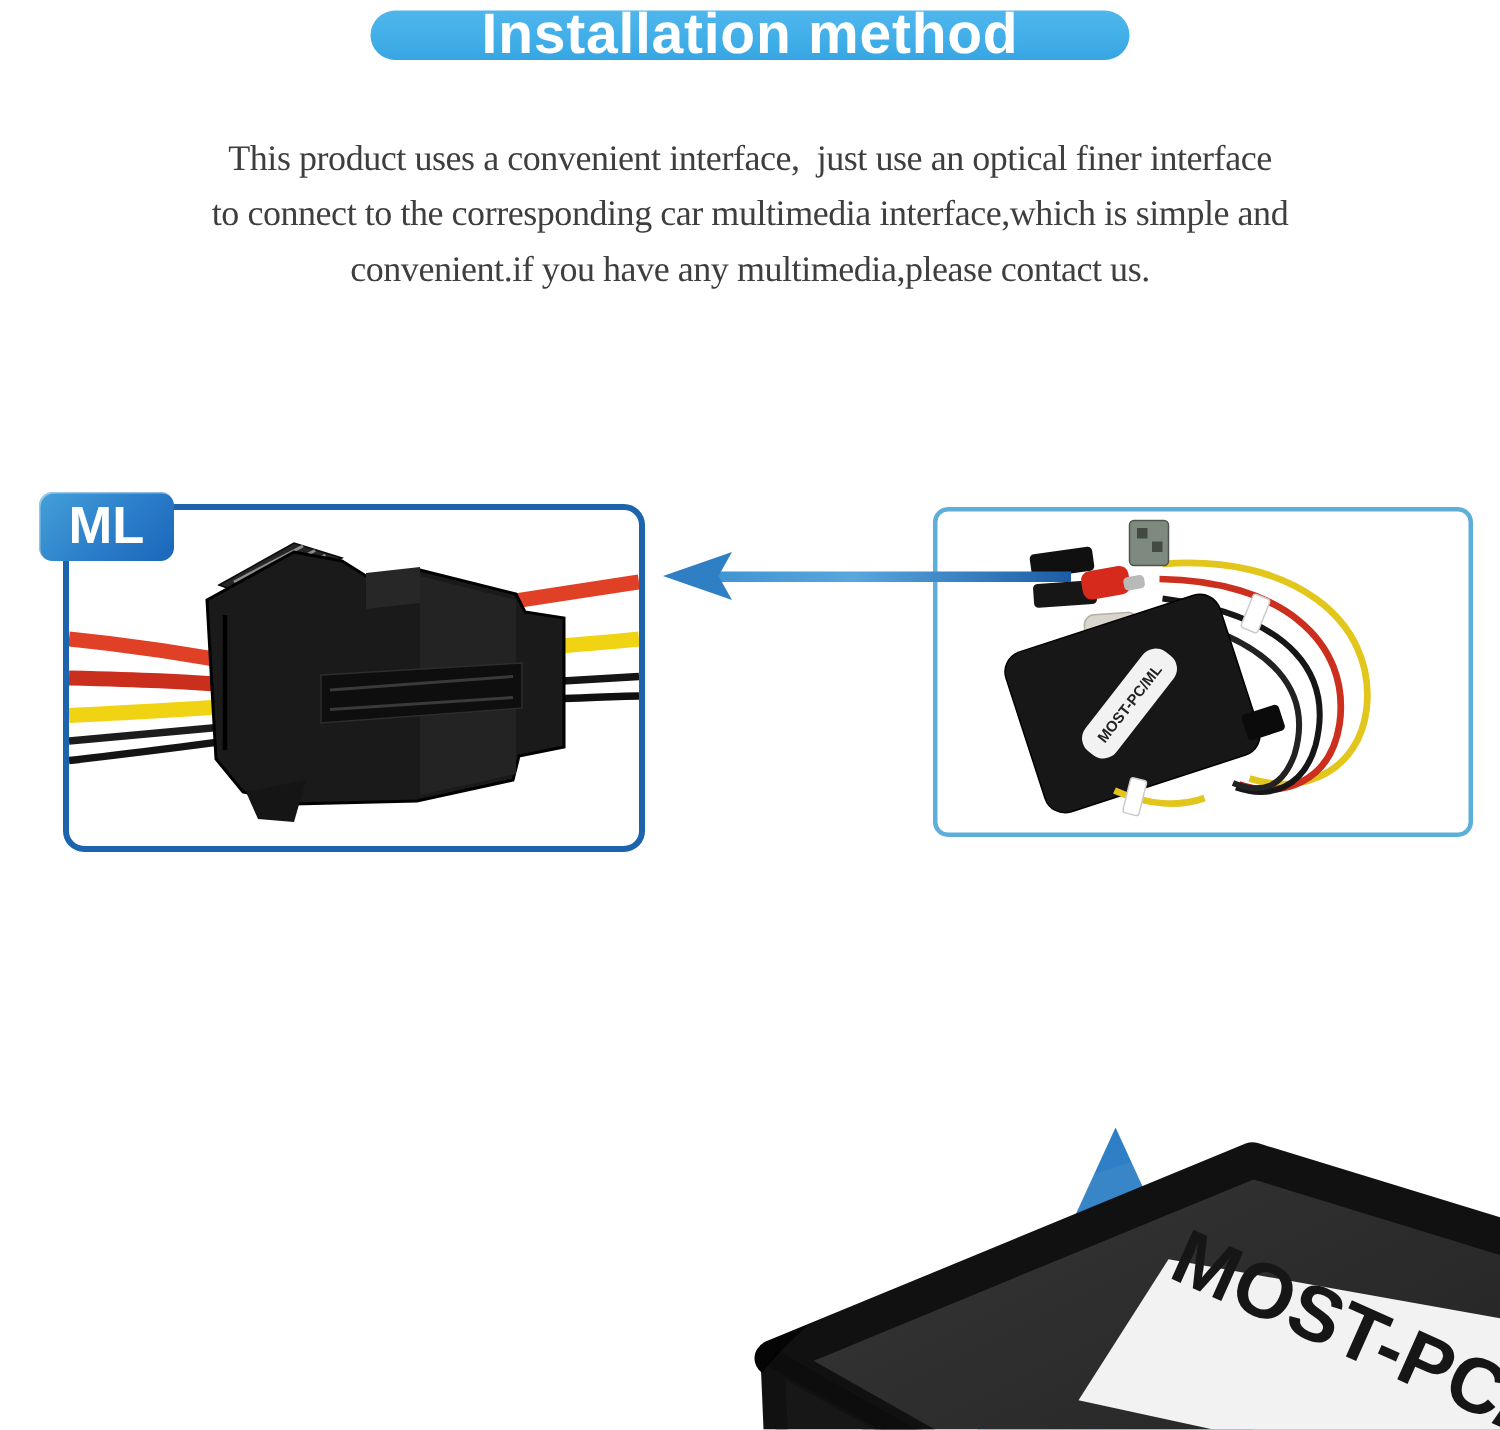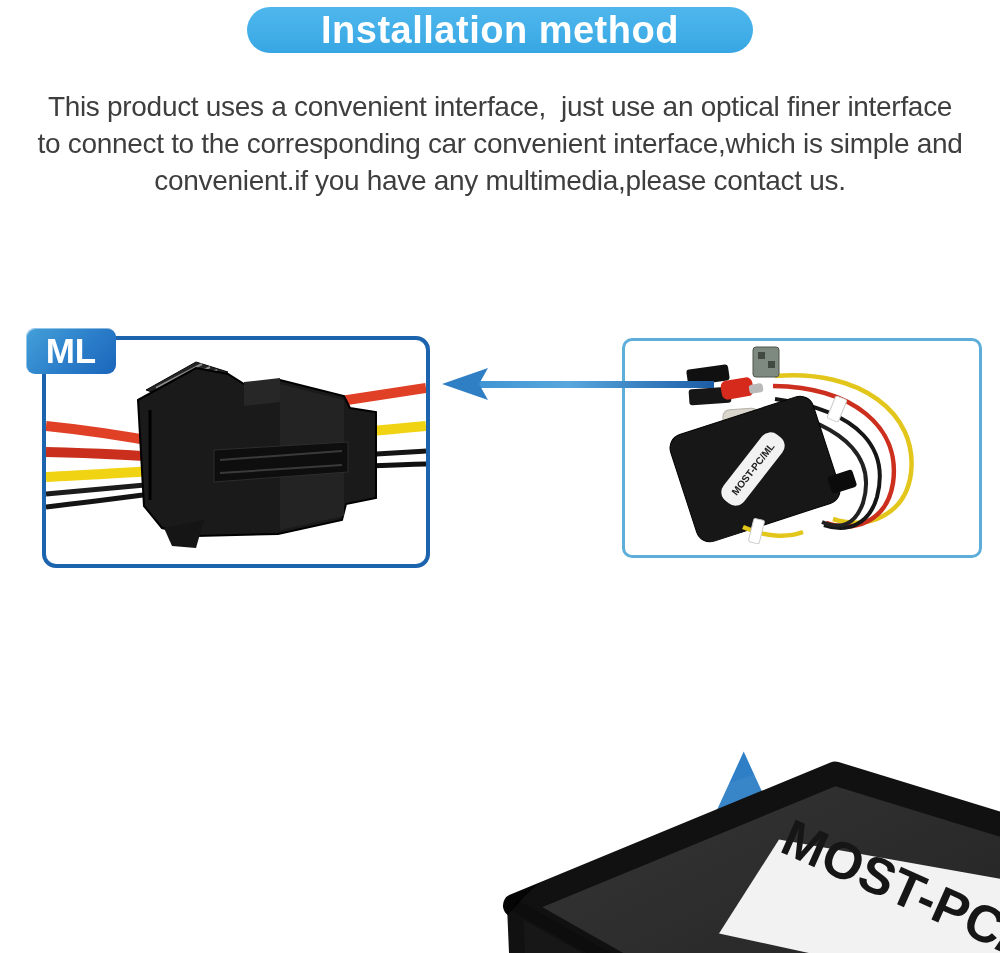--- a/index.html
+++ b/index.html
@@ -1,29 +1,29 @@
 <!DOCTYPE html>
 <html><head>
 <meta charset="utf-8">
 <style>
   html,body{margin:0;padding:0;background:#ffffff;}
   body{font-family:"Liberation Sans", sans-serif;}
   .stage{position:relative;width:1000px;height:953px;background:#ffffff;overflow:hidden;}
 
   
   .banner{
-    position:absolute;left:247px;top:7px;width:506px;height:46px;
+    position:absolute;left:247px;top:7px;width:506px;height:33px;
     background:linear-gradient(180deg,#4fb6ec 0%,#41aee8 60%,#37a5e2 100%);
     border-radius:26px;display:flex;align-items:center;justify-content:center;
   }
   .banner span{color:#ffffff;font-size:38px;font-weight:bold;letter-spacing:0.5px;}
 
   
   .intro{position:absolute;left:0;top:88px;width:1000px;text-align:center;color:#3e3e3e;}
-  .intro div{font-size:28px;line-height:37px;letter-spacing:-0.3px;white-space:pre;}
+  .intro div{font-size:24px;line-height:37px;letter-spacing:-0.3px;white-space:pre;font-family:Liberation Serif, serif;}
 
   
   .panel{position:absolute;background:#ffffff;box-sizing:border-box;}
   .panel.ml{left:42px;top:336px;width:388px;height:232px;border:4px solid #1d64ae;border-radius:14px;}
   .panel.decoder{left:622px;top:338px;width:360px;height:220px;border:3px solid #5dafd9;border-radius:10px;}
   .panel svg{position:absolute;left:0;top:0;width:100%;height:100%;}
 
   .ml-tag{
     position:absolute;left:26px;top:328px;width:90px;height:46px;z-index:3;
     background:linear-gradient(135deg,#44a0d9 0%,#2b7ec9 55%,#1a66bb 100%);
@@ -44,21 +44,21 @@
 <body>
 
 <div class="stage">
 
   <div class="banner">
     <span>Installation method</span>
   </div>
 
   <div class="intro">
     <div>This product uses a convenient interface,  just use an optical finer interface</div>
-    <div>to connect to the corresponding car convenient interface,which is simple and</div>
+    <div>to connect to the corresponding car multimedia interface,which is simple and</div>
     <div>convenient.if you have any multimedia,please contact us.</div>
   </div>
 
   <div class="panel ml">
     <svg viewBox="0 0 380 224" preserveAspectRatio="none">
 
       <path d="M0,86 C40,90 80,96 122,104" stroke="#e04026" stroke-width="10" fill="none"></path>
       <path d="M0,112 C40,113 80,114 122,118" stroke="#c92f1c" stroke-width="10" fill="none"></path>
       <path d="M0,137 C45,135 85,132 128,130" stroke="#f0d312" stroke-width="10" fill="none"></path>
       <path d="M0,154 C45,150 90,146 132,142" stroke="#1c1c1c" stroke-width="5" fill="none"></path>

